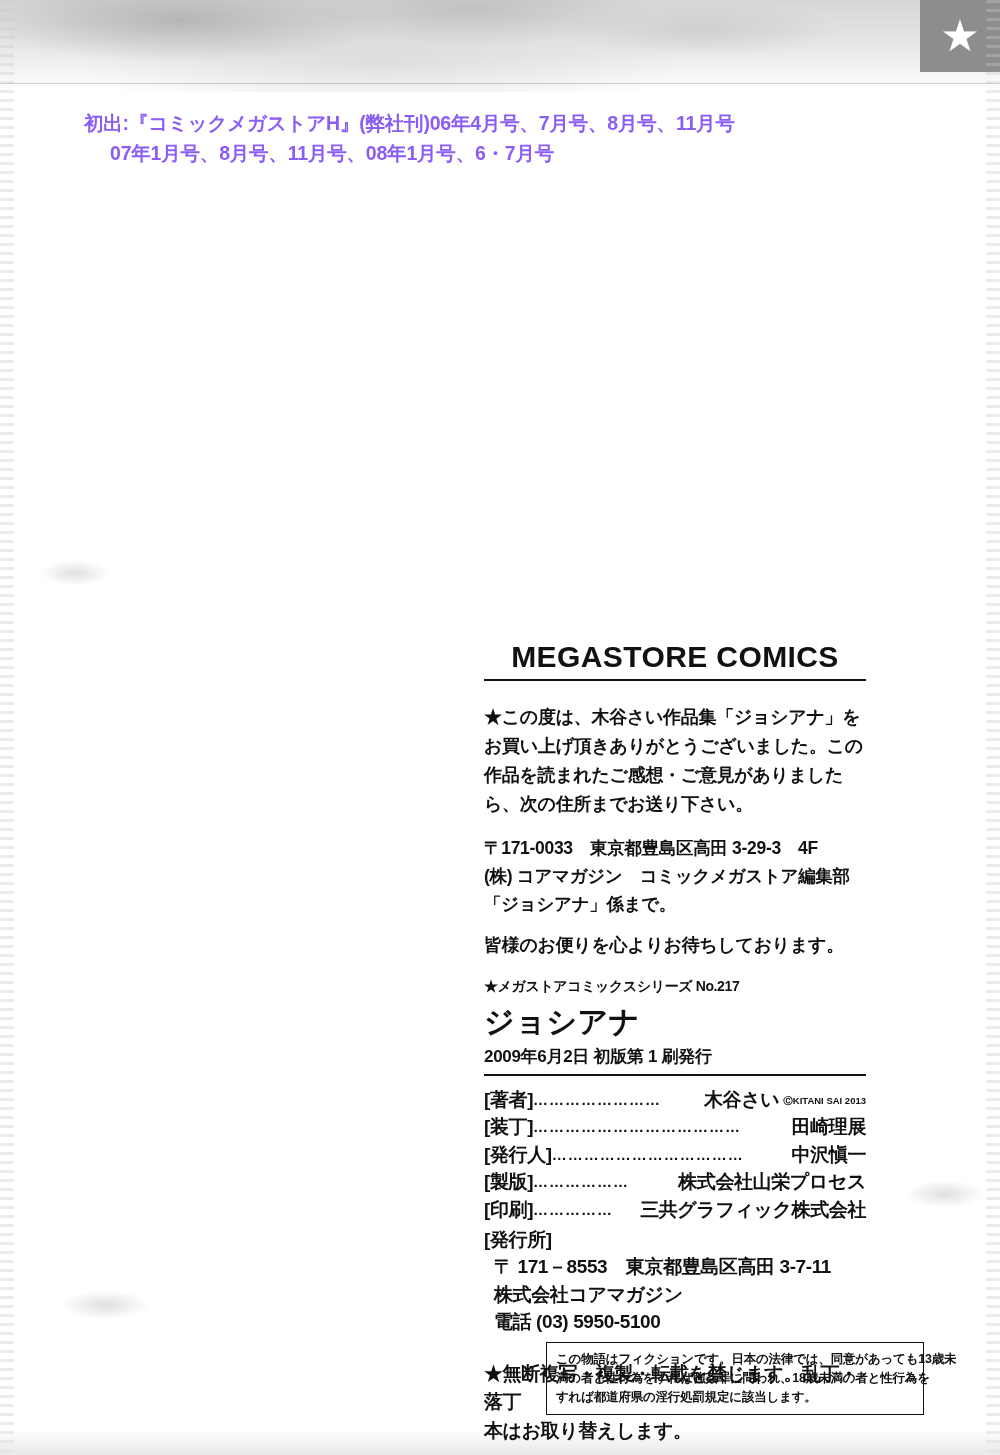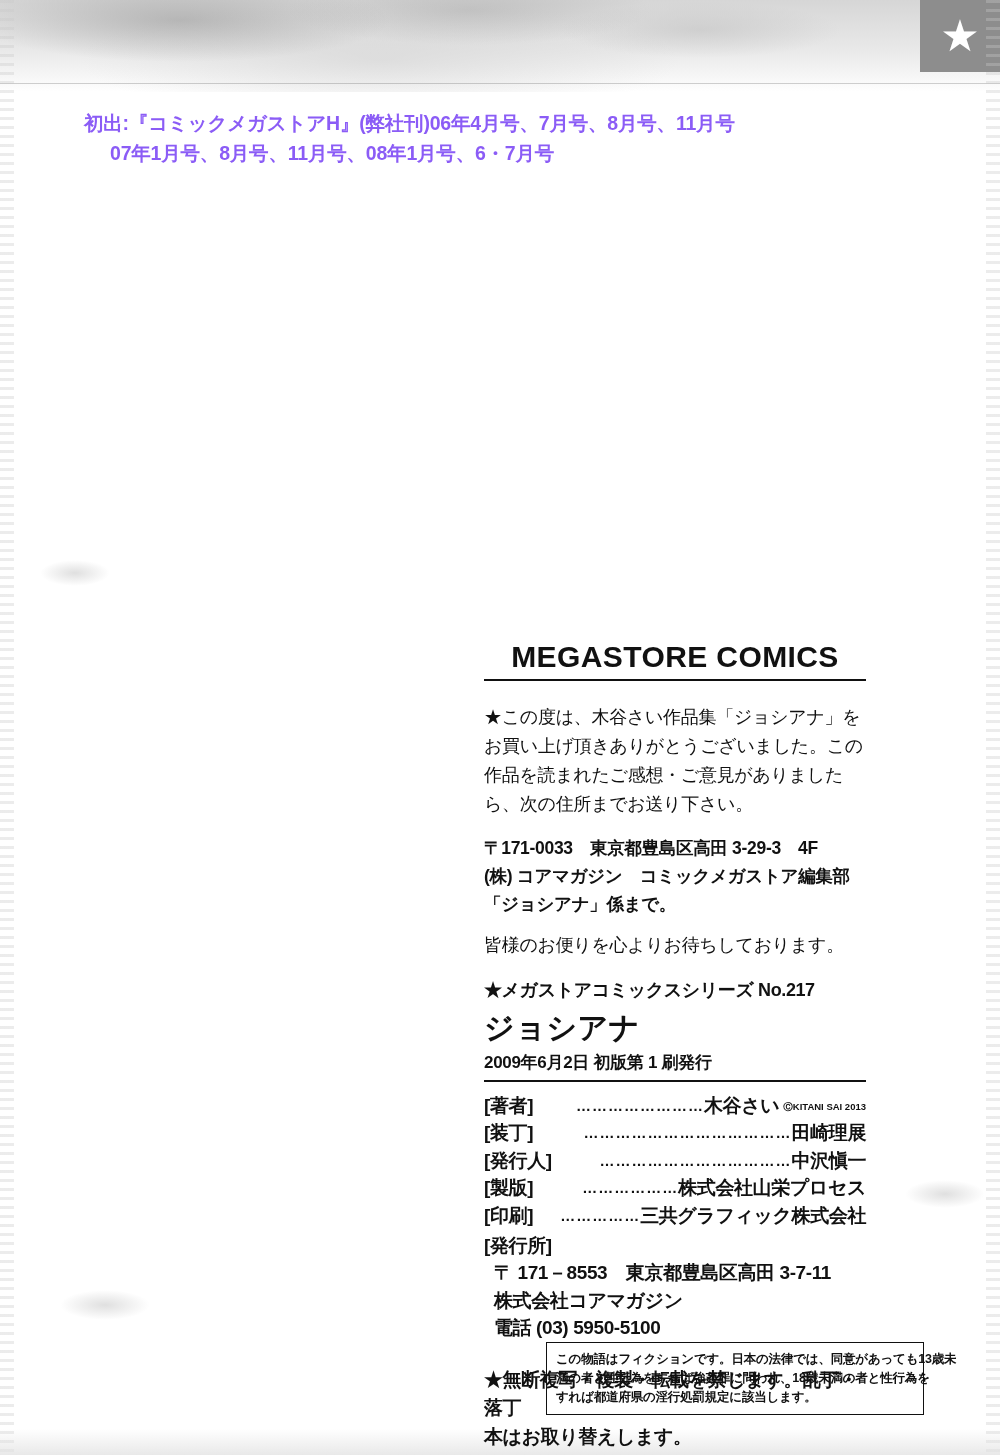--- a/index.html
+++ b/index.html
@@ -106,34 +106,34 @@
     font-weight: 700;
     letter-spacing: 0.4px;
     text-align: center;
     padding-bottom: 5px;
     border-bottom: 2.5px solid #111;
     margin-bottom: 22px;
   }
   .para {
     font-size: 18px;
     line-height: 1.62;
-    font-weight: 400;
+    font-weight: 700;
     letter-spacing: -0.3px;
     margin-bottom: 14px;
   }
   .para.tight { margin-bottom: 10px; }
   .addr {
     font-size: 17.5px;
     line-height: 1.62;
     font-weight: 700;
     letter-spacing: -0.3px;
     margin-bottom: 12px;
   }
   .series-line {
-    font-size: 18px;
+    font-size: 14px;
     font-weight: 700;
     letter-spacing: -0.4px;
     margin-top: 18px;
   }
   .book-title {
     font-size: 30px;
     font-weight: 700;
     letter-spacing: 0.5px;
     margin: 6px 0 2px 0;
   }
@@ -141,21 +141,21 @@
     font-size: 17px;
     font-weight: 700;
     letter-spacing: -0.3px;
     padding-bottom: 6px;
     border-bottom: 2px solid #111;
     margin-bottom: 10px;
     white-space: nowrap;
   }
 
   
-  .credits { margin-top: 5px; text-align: right; }
+  .credits { margin-top: 5px; }
   .credit-row {
     display: flex;
     align-items: baseline;
     font-size: 19px;
     font-weight: 700;
     letter-spacing: -0.4px;
     line-height: 1.45;
     white-space: nowrap;
   }
   .credit-row .label { flex: 0 0 auto; }

